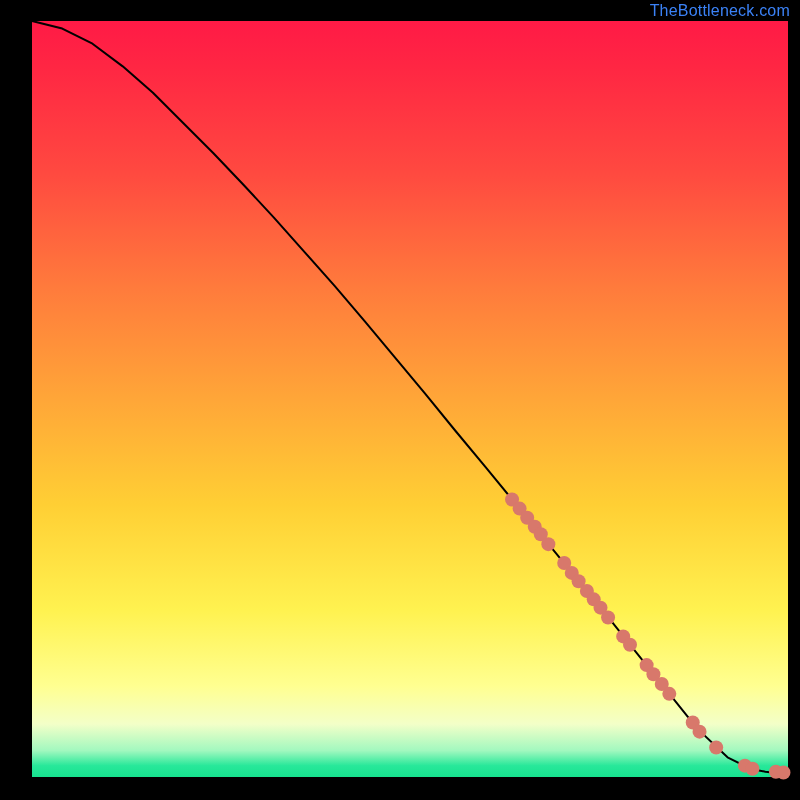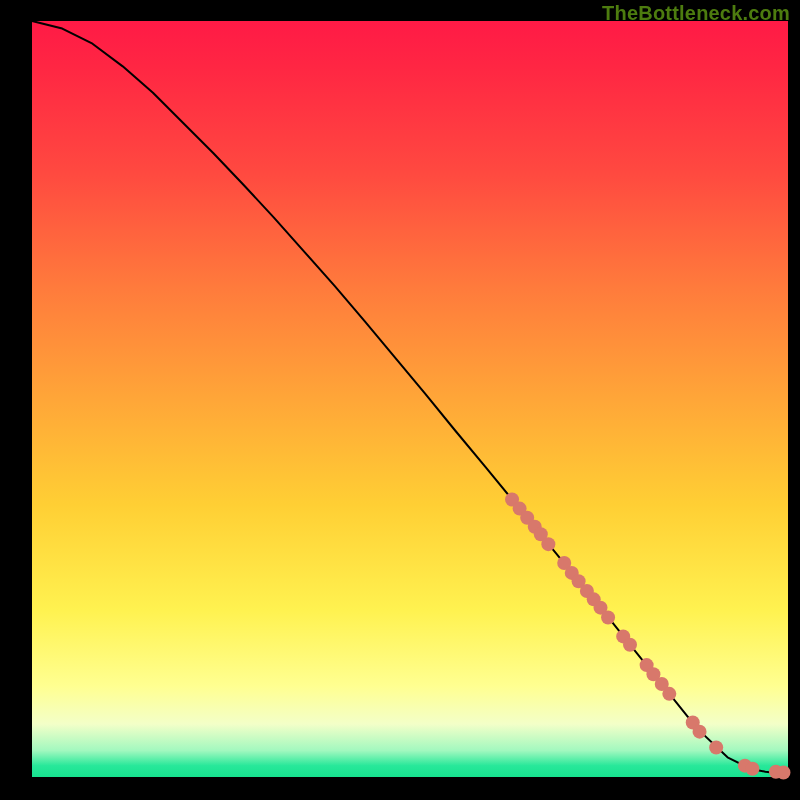--- a/index.html
+++ b/index.html
@@ -46,24 +46,24 @@
     left: 32px;
     top: 21px;
     width: 756px;
     height: 756px;
     overflow: visible;
   }
   .watermark {
     position: absolute;
     top: 2px;
     right: 10px;
-    color: #4d7c0f;
-    font-size: 20px;
+    color: #3b82f6;
+    font-size: 16px;
     letter-spacing: 0.2px;
-    font-weight: 700;
+    font-weight: 400;
   }
 </style>
 </head>
 <body>
 
 <div class="stage">
   <div class="plot"></div>
 
   <svg class="curve" viewBox="0 0 756 756" preserveAspectRatio="none">
     <path id="curve-path" fill="none" stroke="#000" stroke-width="2" stroke-linejoin="round" stroke-linecap="round" d="M0.00 0.00 L30.24 7.56 L60.48 22.68 L90.72 45.36 L120.96 71.82 L151.20 102.06 L181.44 132.30 L211.68 164.05 L241.92 196.56 L272.16 230.58 L302.40 264.60 L332.64 300.13 L362.88 336.42 L393.12 372.71 L423.36 409.75 L453.60 446.04 L483.84 483.08 L514.08 520.13 L544.32 557.17 L574.56 594.22 L604.80 632.02 L635.04 669.82 L665.28 707.62 L695.52 736.34 L718.20 747.68 L733.32 750.71 L740.88 751.46 L756.00 752.22"></path>

